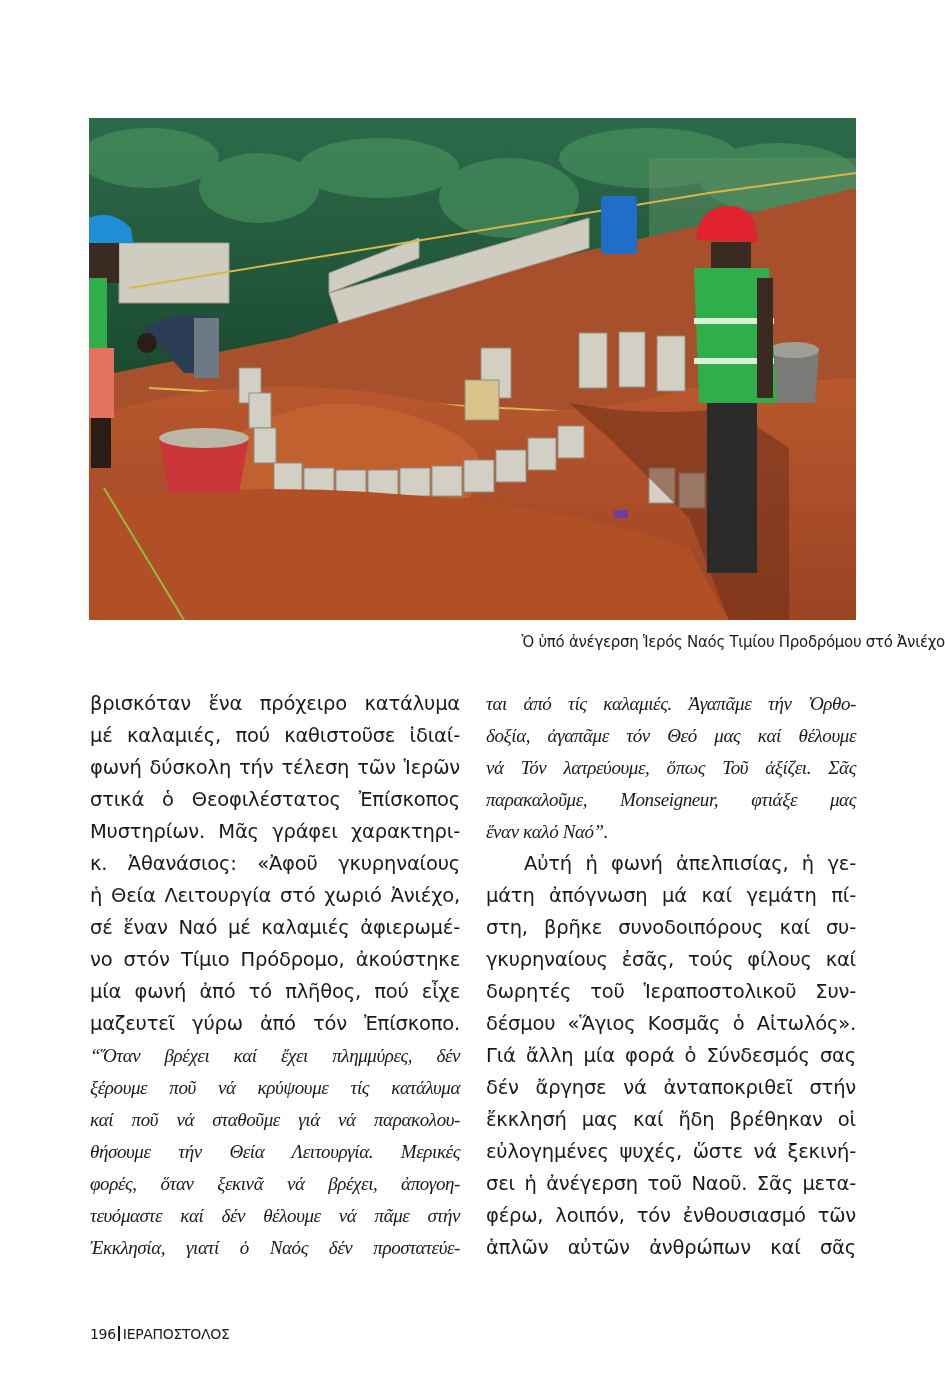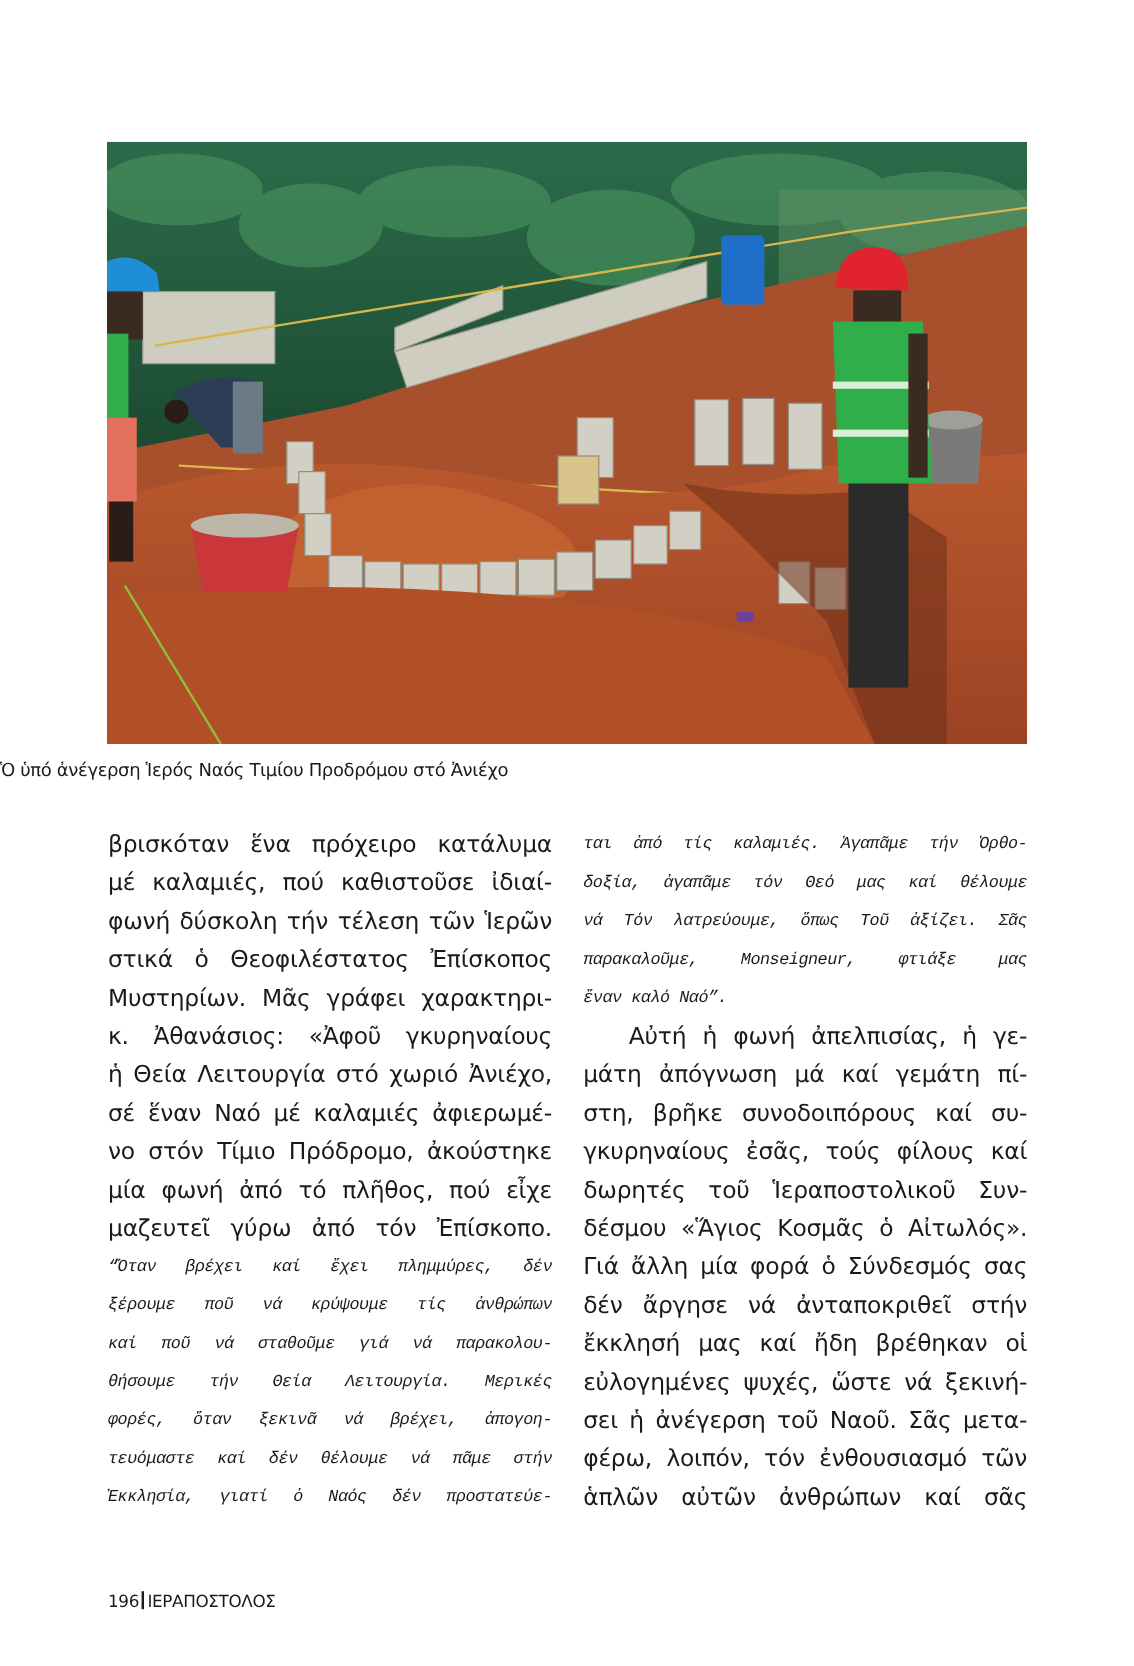--- a/index.html
+++ b/index.html
@@ -2,30 +2,30 @@
 <html><head>
   <meta charset="utf-8">
   <style>
     html, body { margin: 0; padding: 0; background: #ffffff; }
     body { width: 945px; height: 1388px; position: relative; overflow: hidden;
            font-family: "DejaVu Sans", "Liberation Sans", sans-serif; color: #1a1a1a; }
 
     .photo { position: absolute; left: 89px; top: 118px; width: 767px; height: 502px; overflow: hidden; }
     .photo svg { display: block; width: 767px; height: 502px; }
 
-    .caption { position: absolute; left: 0; width: 945px; top: 633px; text-align: left;
+    .caption { position: absolute; left: 0; width: 945px; top: 633px; text-align: right;
                font-family: "DejaVu Sans", sans-serif; font-size: 15px; letter-spacing: -0.3px; color: #1a1a1a; }
 
     .col { position: absolute; top: 688px; width: 370px; }
     .col.left { left: 90px; }
     .col.right { left: 486px; }
 
     .line { display: block; height: 32px; line-height: 32px; font-size: 19.5px; white-space: nowrap;
             text-align: justify; text-align-last: justify; letter-spacing: -0.2px; }
-    .line.italic { font-style: italic; font-family: Liberation Mono, monospace; font-size: 14px; letter-spacing: -0.4px; }
+    .line.italic { font-style: italic; font-family: Liberation Serif, serif; font-size: 19px; letter-spacing: -0.4px; }
     .line.last { text-align-last: left; }
     .line.indent { padding-left: 38px; width: 332px; }
 
     .footer { position: absolute; left: 90px; top: 1326px; font-size: 14px; letter-spacing: -0.3px; color: #1a1a1a; text-align: right; }
     .footer .sep { display: inline-block; width: 2px; height: 15px; background: #1a1a1a; vertical-align: -2px; margin: 0 3px 0 2px; }
   </style>
 </head>
 <body>
 
 <div class="photo">
@@ -146,21 +146,21 @@
   <span class="line">φωνή δύσκολη τήν τέλεση τῶν Ἱερῶν</span>
   <span class="line">στικά ὁ Θεοφιλέστατος Ἐπίσκοπος</span>
   <span class="line">Μυστηρίων. Μᾶς γράφει χαρακτηρι-</span>
   <span class="line">κ. Ἀθανάσιος: «Ἀφοῦ γκυρηναίους</span>
   <span class="line">ἡ Θεία Λειτουργία στό χωριό Ἀνιέχο,</span>
   <span class="line">σέ ἕναν Ναό μέ καλαμιές ἀφιερωμέ-</span>
   <span class="line">νο στόν Τίμιο Πρόδρομο, ἀκούστηκε</span>
   <span class="line">μία φωνή ἀπό τό πλῆθος, πού εἶχε</span>
   <span class="line">μαζευτεῖ γύρω ἀπό τόν Ἐπίσκοπο.</span>
   <span class="line italic">“Ὅταν βρέχει καί ἔχει πλημμύρες, δέν</span>
-  <span class="line italic">ξέρουμε ποῦ νά κρύψουμε τίς ἀνθρώπων</span>
+  <span class="line italic">ξέρουμε ποῦ νά κρύψουμε τίς κατάλυμα</span>
   <span class="line italic">καί ποῦ νά σταθοῦμε γιά νά παρακολου-</span>
   <span class="line italic">θήσουμε τήν Θεία Λειτουργία. Μερικές</span>
   <span class="line italic">φορές, ὅταν ξεκινᾶ νά βρέχει, ἀπογοη-</span>
   <span class="line italic">τευόμαστε καί δέν θέλουμε νά πᾶμε στήν</span>
   <span class="line italic">Ἐκκλησία, γιατί ὁ Ναός δέν προστατεύε-</span>
 </div>
 
 <div class="col right">
   <span class="line italic">ται ἀπό τίς καλαμιές. Ἀγαπᾶμε τήν Ὀρθο-</span>
   <span class="line italic">δοξία, ἀγαπᾶμε τόν Θεό μας καί θέλουμε</span>

